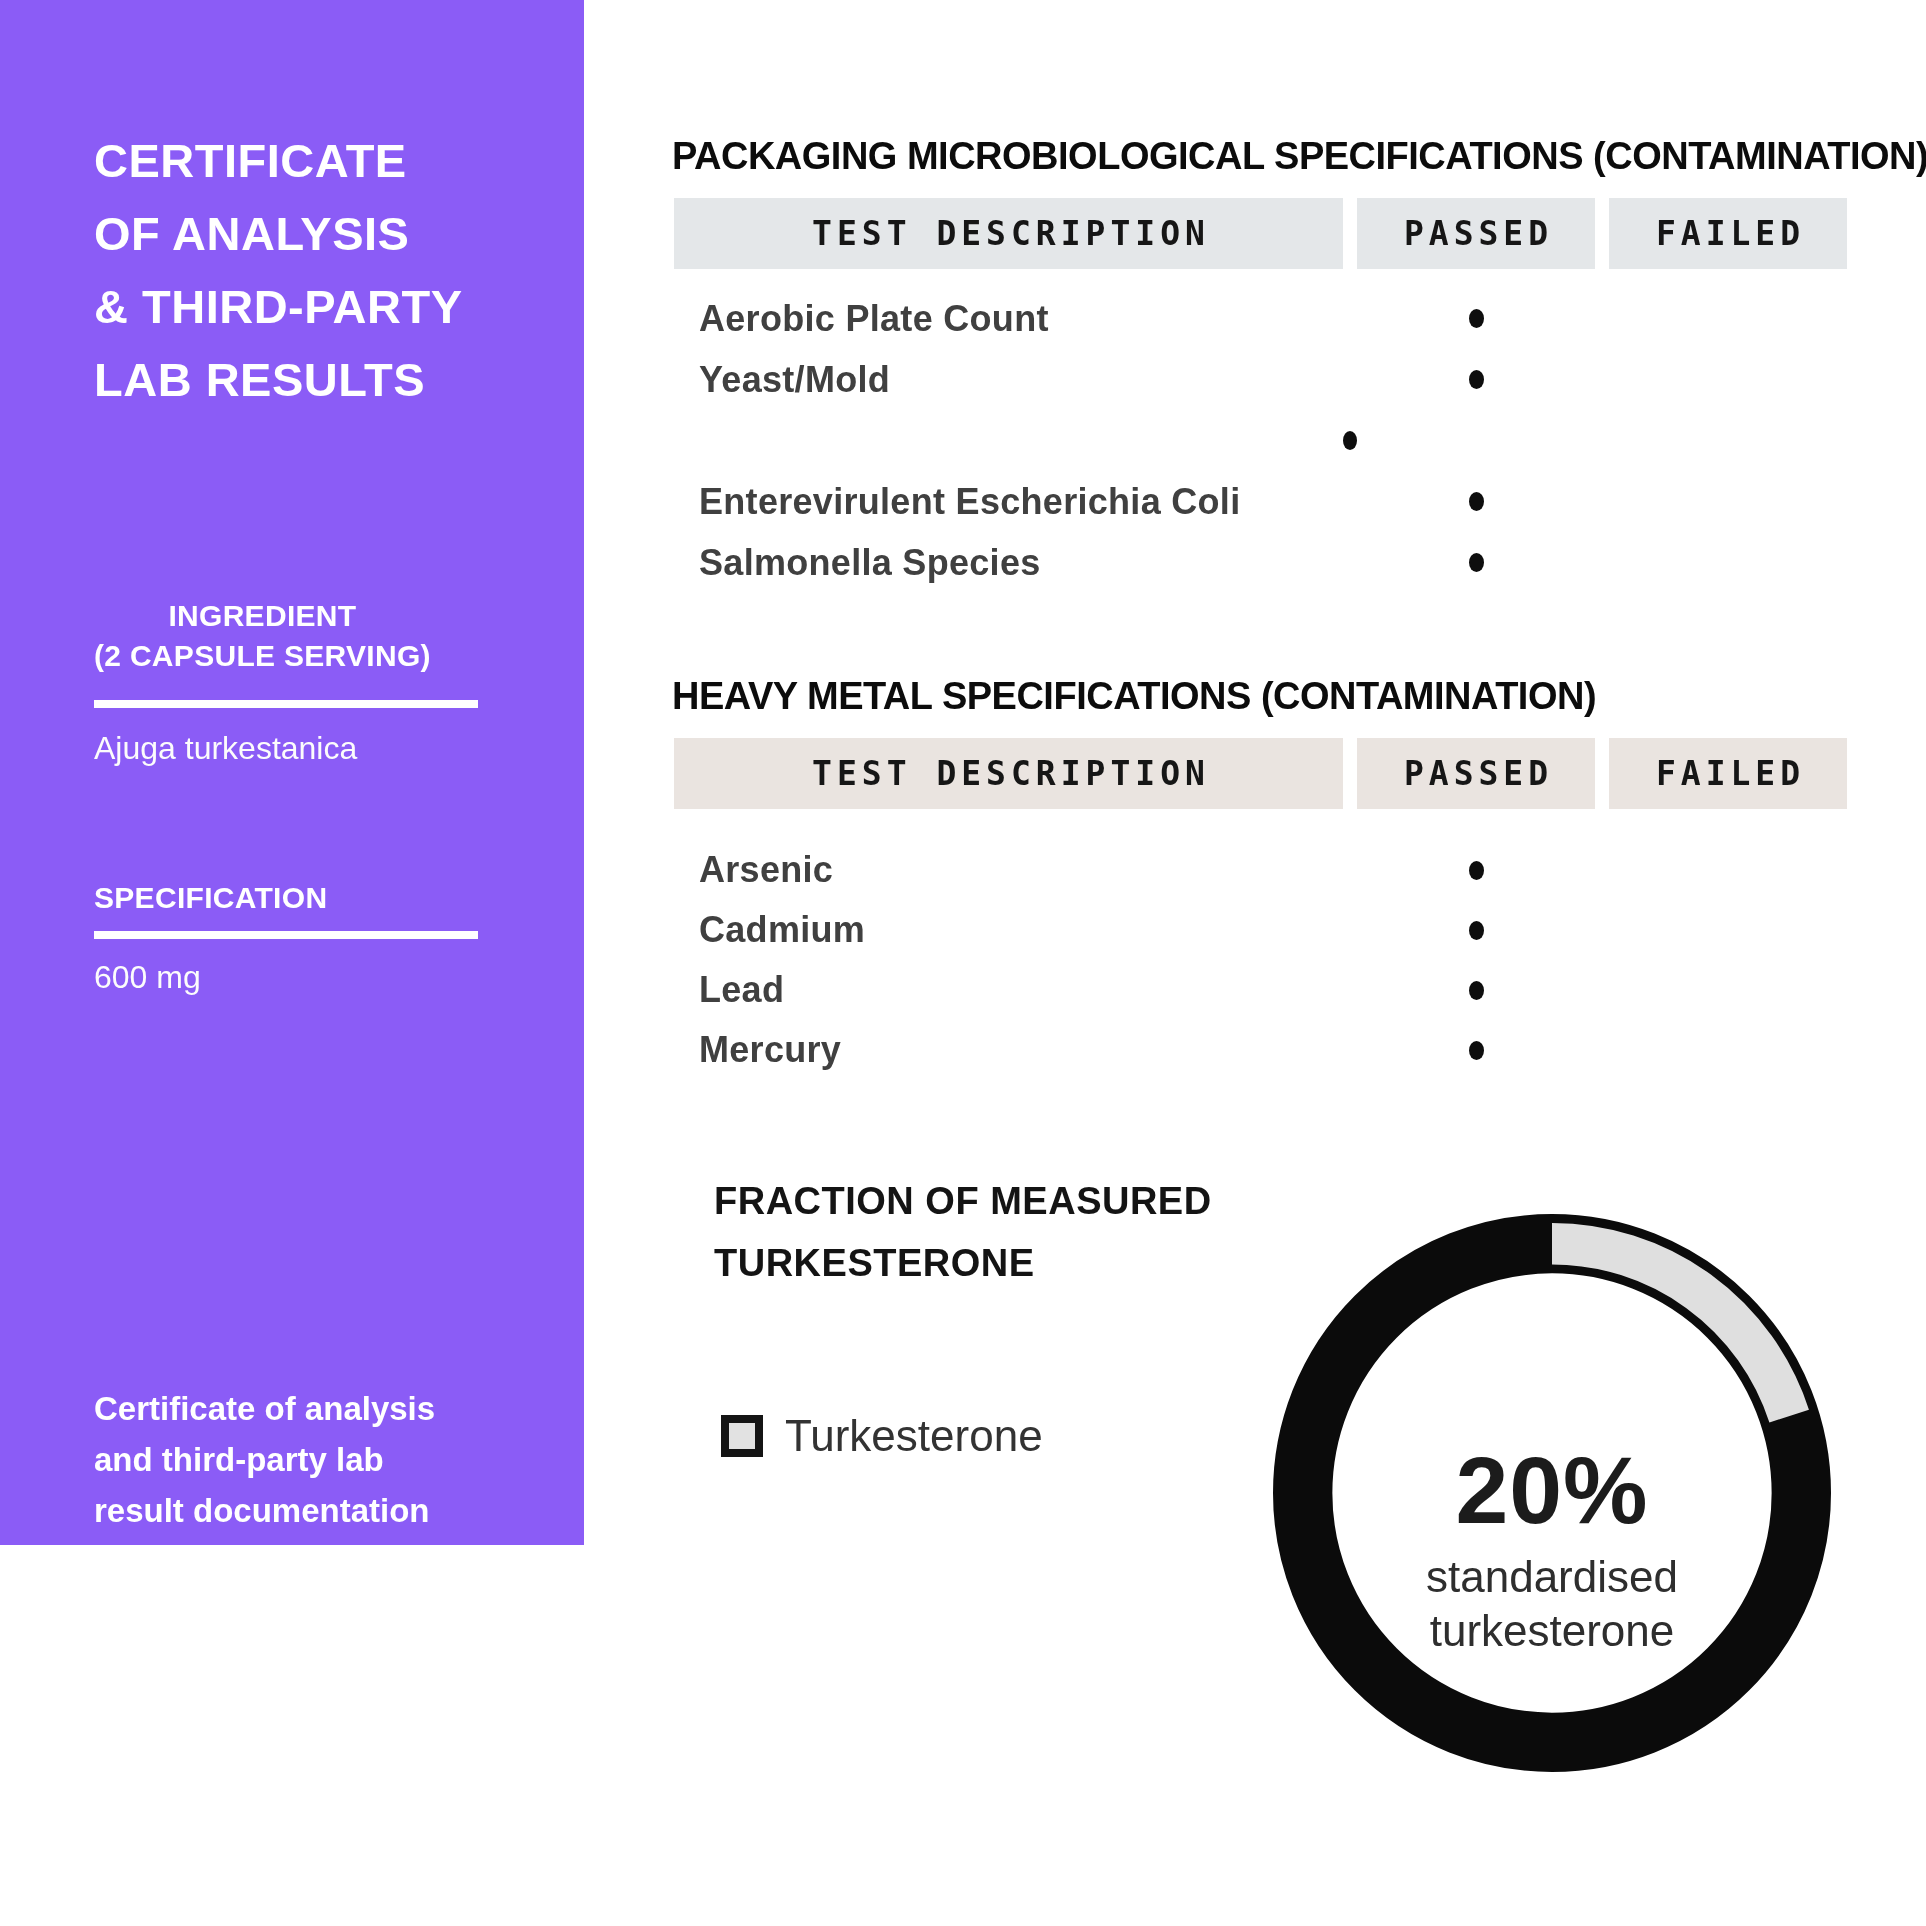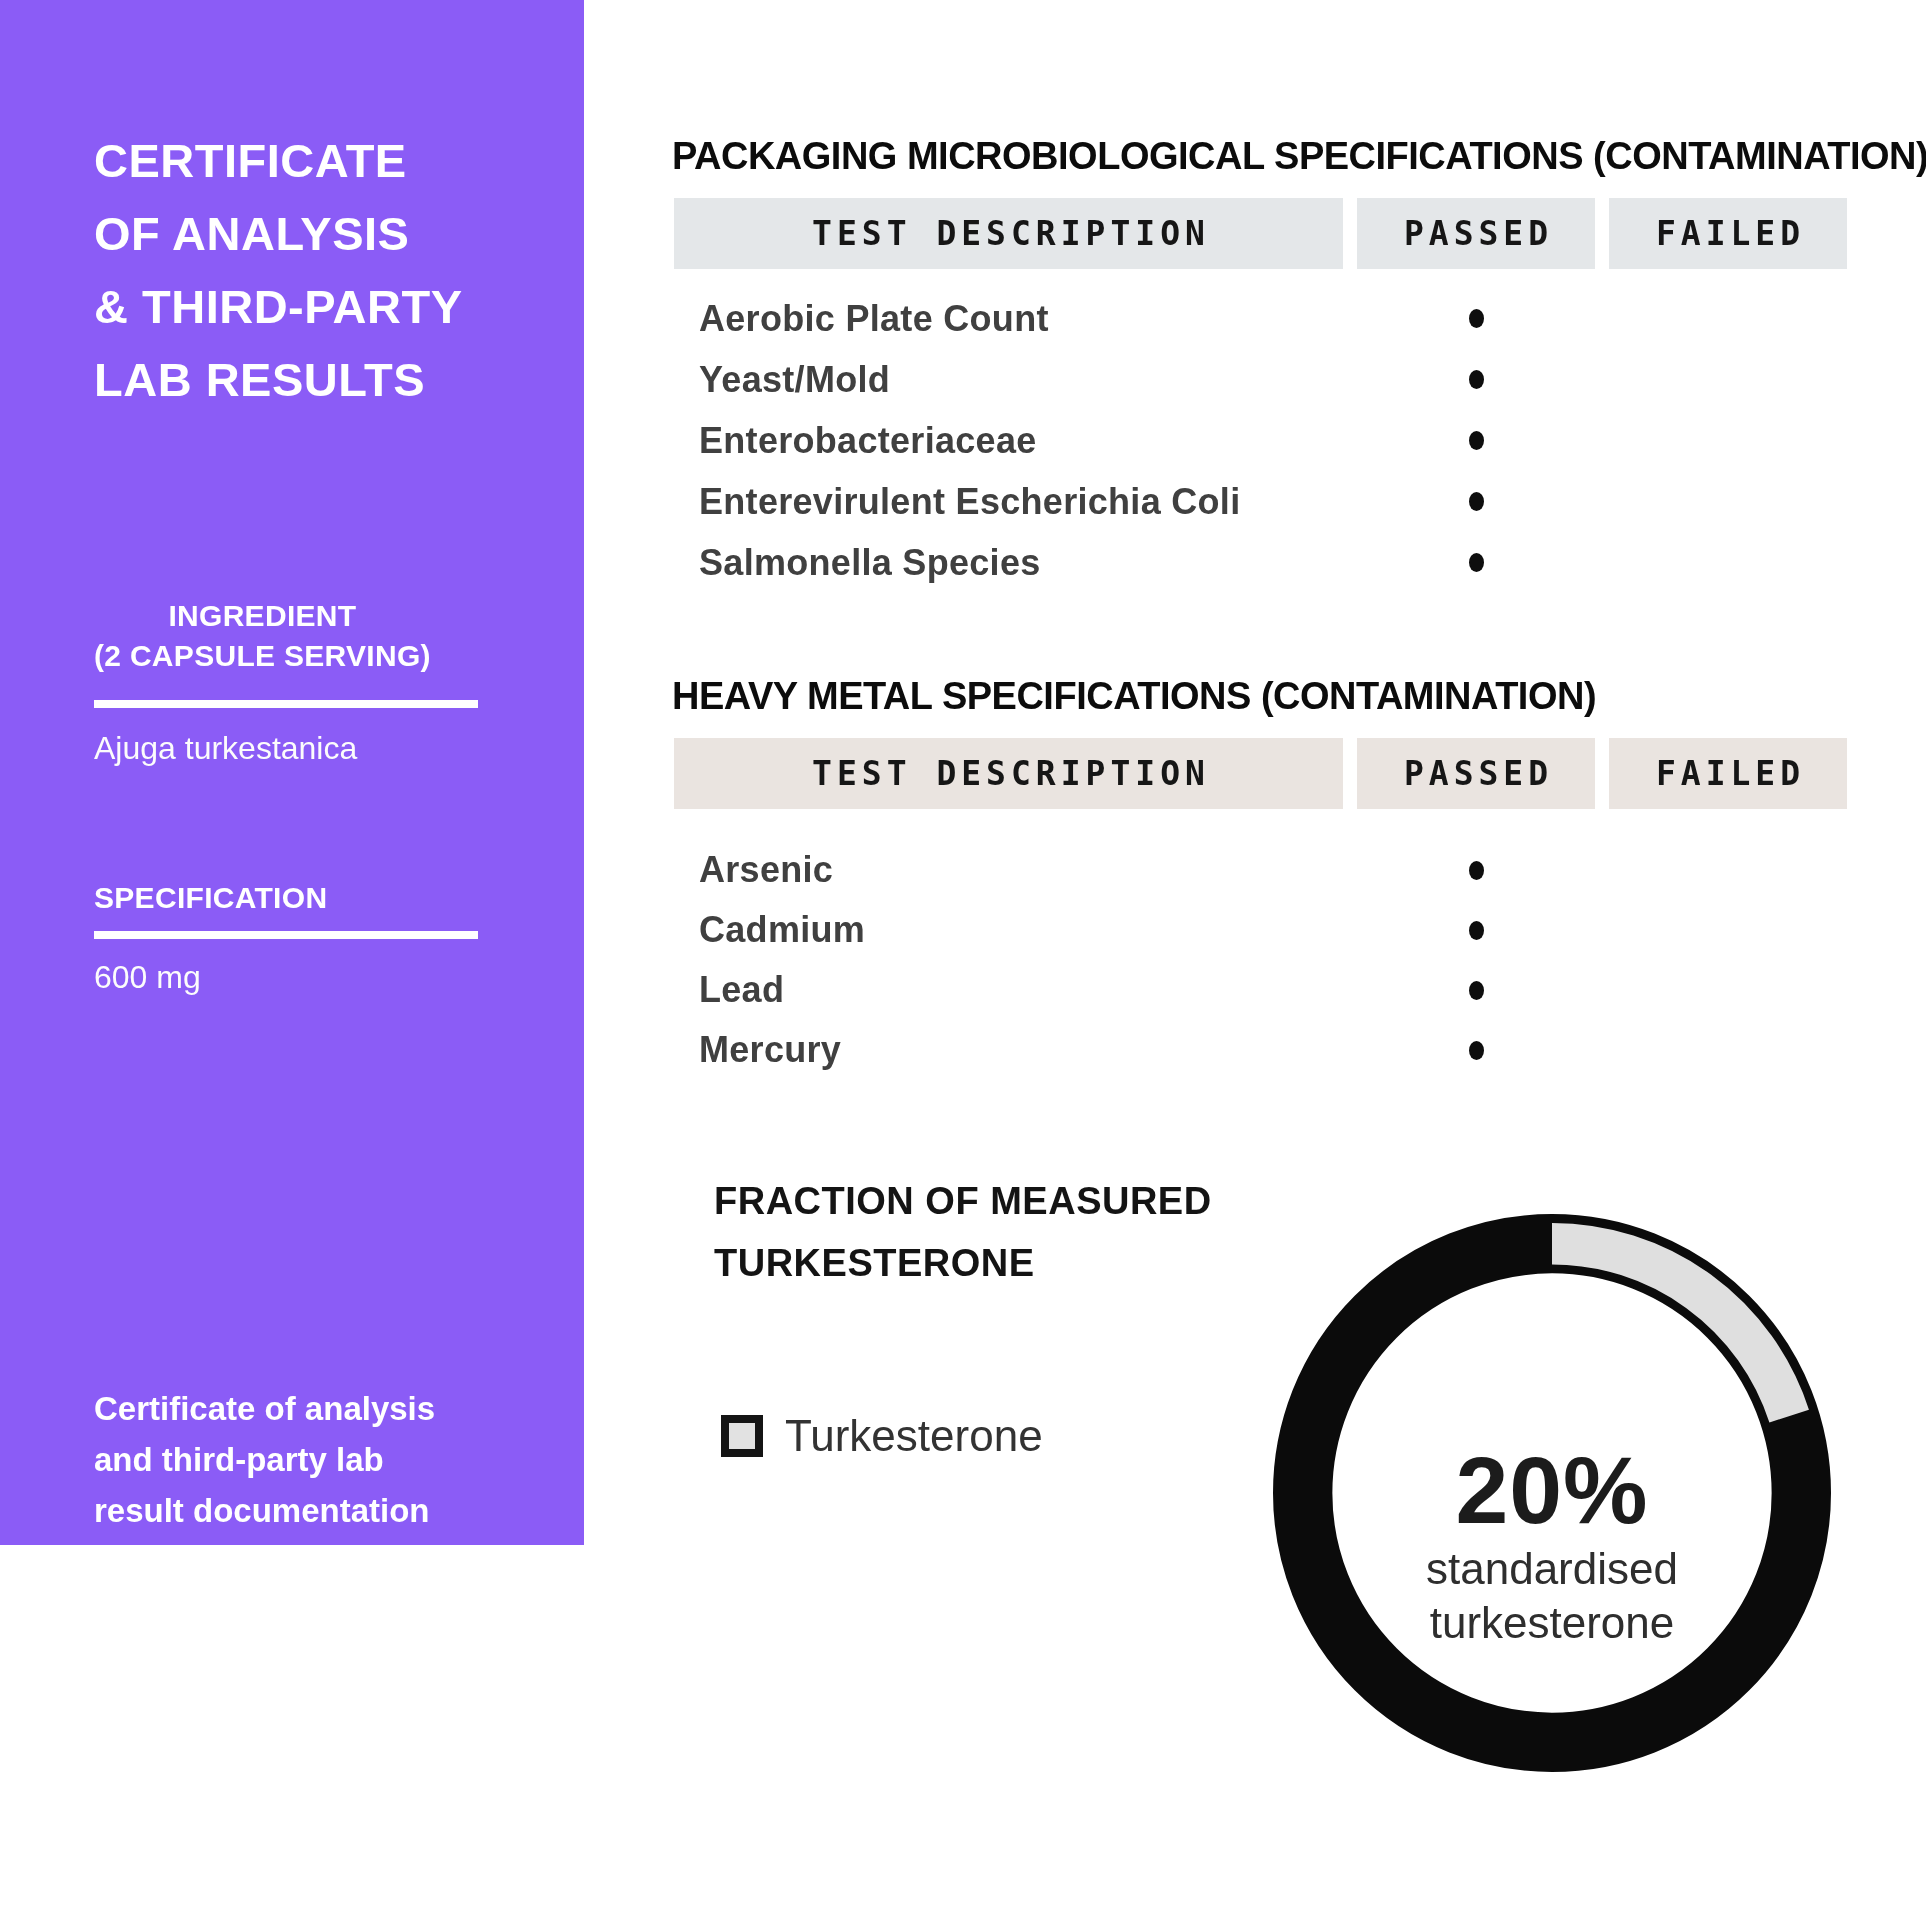--- a/index.html
+++ b/index.html
@@ -33,21 +33,21 @@
   .trow[data-status="passed"] .dot.pass{display:block;}
   
   .fraction-heading{position:absolute;left:714px;top:1170px;font-size:38px;line-height:62px;font-weight:bold;letter-spacing:0.5px;color:#141414;}
   .legend{position:absolute;left:721px;top:1415px;display:flex;align-items:center;gap:22px;}
   .legend-swatch{width:26px;height:26px;background:#e2e2e2;border:8px solid #141414;}
   .legend-label{font-size:44px;font-weight:300;color:#333333;line-height:42px;}
   
   .donut-wrap{position:absolute;left:1273px;top:1214px;width:558px;height:558px;}
   .donut-center{position:absolute;left:1354px;top:1439px;width:396px;text-align:center;color:#1c1c1c;}
   .donut-pct{font-size:95px;line-height:103px;font-weight:bold;letter-spacing:1px;}
-  .donut-sub{font-size:44px;line-height:54px;font-weight:300;color:#2e2e2e;}
+  .donut-sub{margin-top:8px;font-size:44px;line-height:54px;font-weight:300;color:#2e2e2e;}
 </style>
 </head>
 <body>
 
 <div class="canvas">
 
   <aside class="sidebar">
     <div class="side-title">
       <div>CERTIFICATE</div>
       <div>OF ANALYSIS</div>
@@ -98,21 +98,20 @@
     <div class="trow" data-status="passed">
       <div class="tlabel">Yeast/Mold</div>
         <div></div>
       <div class="dotcell">
           <span class="dot pass"></span>
         </div>
         <div></div>
       <div class="dotcell"></div>
     </div>
     <div class="trow" data-status="passed">
-      <div class="tlabel">Enterobacteriaceae</div>
         <div></div>
       <div class="dotcell">
           <span class="dot pass"></span>
         </div>
         <div></div>
       <div class="dotcell"></div>
     </div>
     <div class="trow" data-status="passed">
       <div class="tlabel">Enterevirulent Escherichia Coli</div>
         <div></div>

